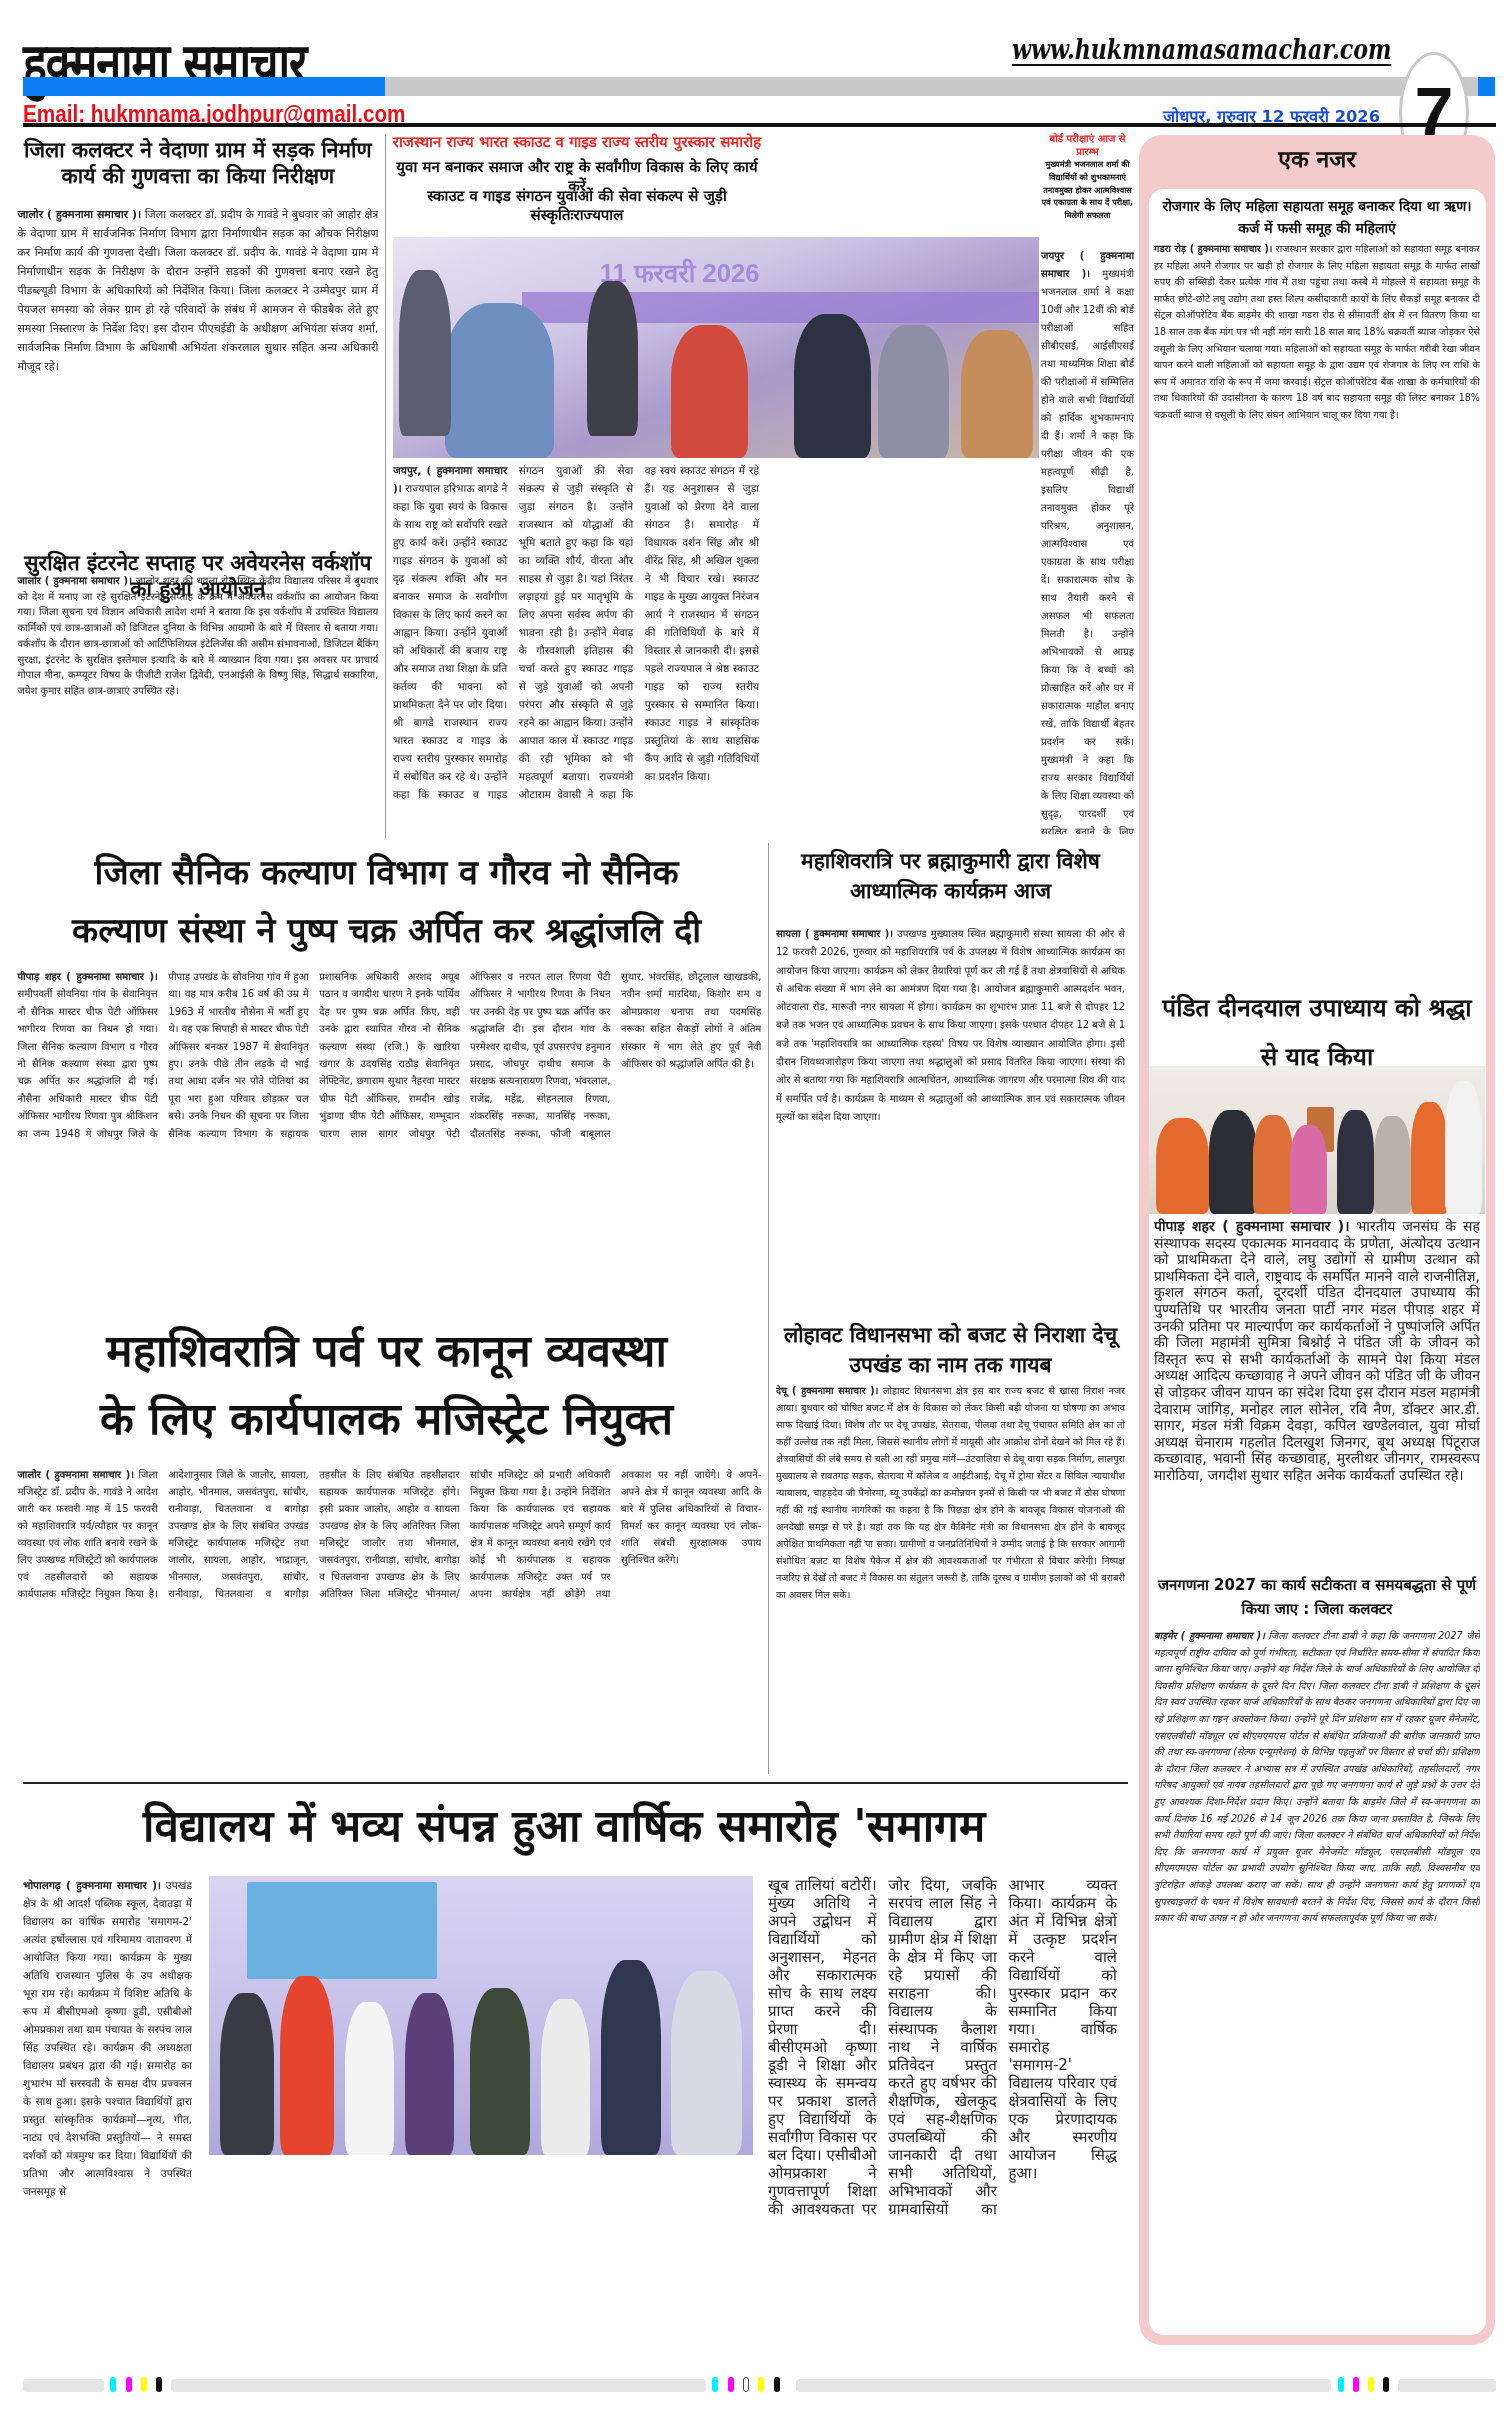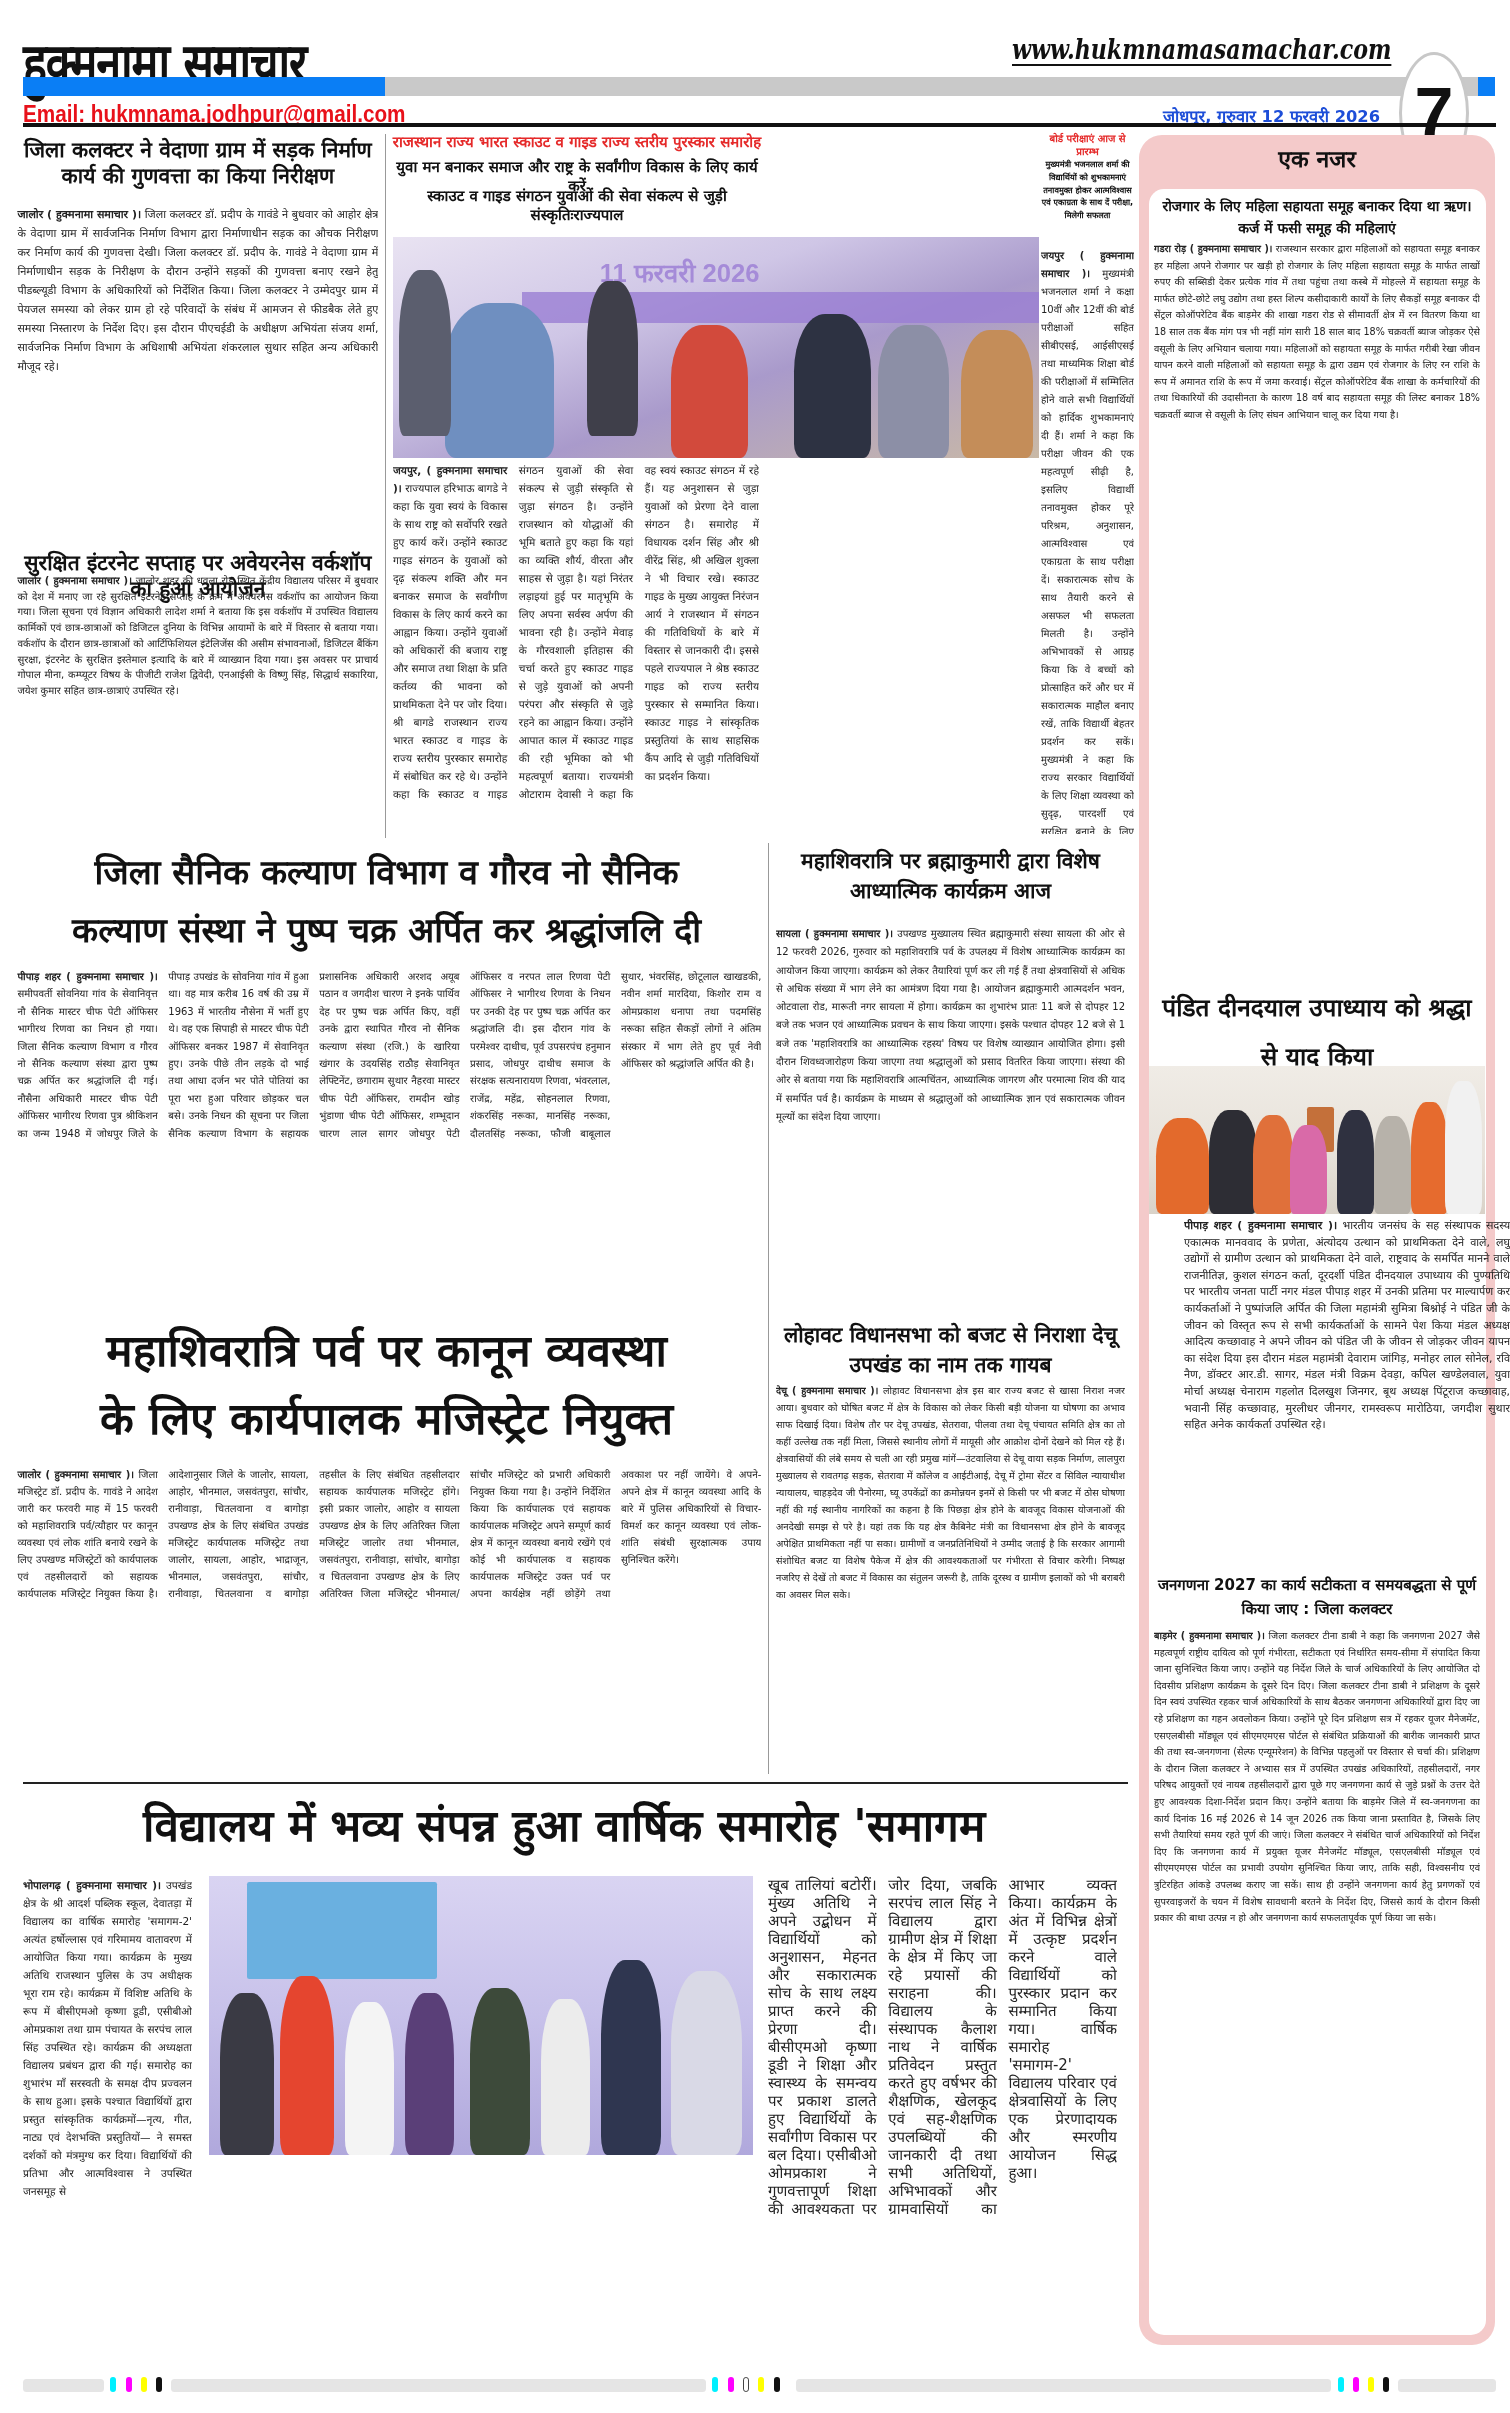--- a/index.html
+++ b/index.html
@@ -107,27 +107,27 @@
   <div class="fig" style="left:47%; top:28%; width:8%; height:30%; background:#c4703a; border-radius:2.3px;"></div>
   <div class="fig" style="left:2%; top:35%; width:16%; height:65%; background:#e36a2c;"></div>
   <div class="fig" style="left:18%; top:30%; width:14%; height:70%; background:#2d2d34;"></div>
   <div class="fig" style="left:31%; top:33%; width:12%; height:67%; background:#e0703a;"></div>
   <div class="fig" style="left:42%; top:40%; width:11%; height:60%; background:#d96aa8;"></div>
   <div class="fig" style="left:56%; top:30%; width:11%; height:70%; background:#2f3140;"></div>
   <div class="fig" style="left:67%; top:34%; width:11%; height:66%; background:#b7b2aa;"></div>
   <div class="fig" style="left:78%; top:24%; width:11%; height:76%; background:#e66b2e;"></div>
   <div class="fig" style="left:88%; top:10%; width:11%; height:90%; background:#f1f1f1;"></div>
 </div>
-<div class="abs body-text" style="left:1184px; top:1218px; width:326px; height:349px; font-size:11px; line-height:16.6px;">
+<div class="abs body-text" style="left:1154px; top:1218px; width:326px; height:349px; font-size:14px; line-height:16.6px;">
   <span class="dl">पीपाड़ शहर ( हुक्मनामा समाचार )।</span>
   <span>भारतीय जनसंघ के सह संस्थापक सदस्य एकात्मक मानववाद के प्रणेता, अंत्योदय उत्थान को प्राथमिकता देने वाले, लघु उद्योगों से ग्रामीण उत्थान को प्राथमिकता देने वाले, राष्ट्रवाद के समर्पित मानने वाले राजनीतिज्ञ, कुशल संगठन कर्ता, दूरदर्शी पंडित दीनदयाल उपाध्याय की पुण्यतिथि पर भारतीय जनता पार्टी नगर मंडल पीपाड़ शहर में उनकी प्रतिमा पर माल्यार्पण कर कार्यकर्ताओं ने पुष्पांजलि अर्पित की जिला महामंत्री सुमित्रा बिश्नोई ने पंडित जी के जीवन को विस्तृत रूप से सभी कार्यकर्ताओं के सामने पेश किया मंडल अध्यक्ष आदित्य कच्छावाह ने अपने जीवन को पंडित जी के जीवन से जोड़कर जीवन यापन का संदेश दिया इस दौरान मंडल महामंत्री देवाराम जांगिड़, मनोहर लाल सोनेल, रवि नैण, डॉक्टर आर.डी. सागर, मंडल मंत्री विक्रम देवड़ा, कपिल खण्डेलवाल, युवा मोर्चा अध्यक्ष चेनाराम गहलोत दिलखुश जिनगर, बूथ अध्यक्ष पिंटूराज कच्छावाह, भवानी सिंह कच्छावाह, मुरलीधर जीनगर, रामस्वरूप मारोठिया, जगदीश सुथार सहित अनेक कार्यकर्ता उपस्थित रहे।</span>
 </div>
 
 <div class="abs headline" style="left:1154px; top:1573px; width:326px; font-size:15px; line-height:24.4px;">जनगणना 2027 का कार्य सटीकता व समयबद्धता से पूर्ण किया जाए : जिला कलक्टर</div>
-<div class="abs body-text" style="left:1154px; top:1628px; width:326px; height:710px; font-size:9.6px; line-height:16.6px;">
+<div class="abs body-text" style="left:1154px; top:1628px; width:326px; height:710px; font-size:9.6px; line-height:16.6px;font-style:italic;">
   <span class="dl">बाड़मेर ( हुक्मनामा समाचार )।</span>
   <span>जिला कलक्टर टीना डाबी ने कहा कि जनगणना 2027 जैसे महत्वपूर्ण राष्ट्रीय दायित्व को पूर्ण गंभीरता, सटीकता एवं निर्धारित समय-सीमा में संपादित किया जाना सुनिश्चित किया जाए। उन्होंने यह निर्देश जिले के चार्ज अधिकारियों के लिए आयोजित दो दिवसीय प्रशिक्षण कार्यक्रम के दूसरे दिन दिए। जिला कलक्टर टीना डाबी ने प्रशिक्षण के दूसरे दिन स्वयं उपस्थित रहकर चार्ज अधिकारियों के साथ बैठकर जनगणना अधिकारियों द्वारा दिए जा रहे प्रशिक्षण का गहन अवलोकन किया। उन्होंने पूरे दिन प्रशिक्षण सत्र में रहकर यूजर मैनेजमेंट, एसएलबीसी मॉड्यूल एवं सीएमएमएस पोर्टल से संबंधित प्रक्रियाओं की बारीक जानकारी प्राप्त की तथा स्व-जनगणना (सेल्फ एन्यूमरेशन) के विभिन्न पहलुओं पर विस्तार से चर्चा की। प्रशिक्षण के दौरान जिला कलक्टर ने अभ्यास सत्र में उपस्थित उपखंड अधिकारियों, तहसीलदारों, नगर परिषद आयुक्तों एवं नायब तहसीलदारों द्वारा पूछे गए जनगणना कार्य से जुड़े प्रश्नों के उत्तर देते हुए आवश्यक दिशा-निर्देश प्रदान किए। उन्होंने बताया कि बाड़मेर जिले में स्व-जनगणना का कार्य दिनांक 16 मई 2026 से 14 जून 2026 तक किया जाना प्रस्तावित है, जिसके लिए सभी तैयारियां समय रहते पूर्ण की जाएं। जिला कलक्टर ने संबंधित चार्ज अधिकारियों को निर्देश दिए कि जनगणना कार्य में प्रयुक्त यूजर मैनेजमेंट मॉड्यूल, एसएलबीसी मॉड्यूल एवं सीएमएमएस पोर्टल का प्रभावी उपयोग सुनिश्चित किया जाए, ताकि सही, विश्वसनीय एवं त्रुटिरहित आंकड़े उपलब्ध कराए जा सकें। साथ ही उन्होंने जनगणना कार्य हेतु प्रगणकों एवं सुपरवाइजरों के चयन में विशेष सावधानी बरतने के निर्देश दिए, जिससे कार्य के दौरान किसी प्रकार की बाधा उत्पन्न न हो और जनगणना कार्य सफलतापूर्वक पूर्ण किया जा सके।</span>
 </div>
 
 <div class="abs headline" style="left:11.6px; top:846px; width:750px; font-size:34px; line-height:52px;">जिला सैनिक कल्याण विभाग व गौरव नो सैनिक</div>
 <div class="abs headline" style="left:11.6px; top:904px; width:750px; font-size:34px; line-height:52px;">कल्याण संस्था ने पुष्प चक्र अर्पित कर श्रद्धांजलि दी</div>
 <div class="abs body-text cols5" style="left:17.4px; top:968px; width:744px; height:326px; font-size:10px; line-height:17.4px;">
   <span class="dl">पीपाड़ शहर ( हुक्मनामा समाचार )।</span>
   <span>समीपवर्ती सोवनिया गांव के सेवानिवृत्त नौ सैनिक मास्टर चीफ पेटी ऑफिसर भागीरथ रिणवा का निधन हो गया। जिला सैनिक कल्याण विभाग व गौरव नो सैनिक कल्याण संस्था द्वारा पुष्प चक्र अर्पित कर श्रद्धांजलि दी गई। नौसैना अधिकारी मास्टर चीफ पेटी ऑफिसर भागीरथ रिणवा पुत्र श्रीकिशन का जन्म 1948 में जोधपुर जिले के पीपाड़ उपखंड के सोवनिया गांव में हुआ था। वह मात्र करीब 16 वर्ष की उम्र में 1963 में भारतीय नौसेना में भर्ती हुए थे। वह एक सिपाही से मास्टर चीफ पेटी ऑफिसर बनकर 1987 में सेवानिवृत हुए। उनके पीछे तीन लड़के दो भाई तथा आधा दर्जन भर पोते पोतियां का पूरा भरा हुआ परिवार छोड़कर चल बसे। उनके निधन की सूचना पर जिला सैनिक कल्याण विभाग के सहायक प्रशासनिक अधिकारी अरशद अयूब पठान व जगदीश चारण ने इनके पार्थिव देह पर पुष्प चक्र अर्पित किए, वहीं उनके द्वारा स्थापित गौरव नो सैनिक कल्याण संस्था (रजि.) के खारिया खंगार के उदयसिंह राठौड़ सेवानिवृत लेफ्टिनेंट, छगाराम सुथार नैहरवा मास्टर चीफ पेटी ऑफिसर, रामदीन खोड़ भुंडाणा चीफ पेटी ऑफिसर, शम्भूदान चारण लाल सागर जोधपुर पेटी ऑफिसर व नरपत लाल रिणवा पेटी ऑफिसर ने भागीरथ रिणवा के निधन पर उनकी देह पर पुष्प चक्र अर्पित कर श्रद्धांजलि दी। इस दौरान गांव के परमेश्वर दाधीच, पूर्व उपसरपंच हनुमान प्रसाद, जोधपुर दाधीच समाज के संरक्षक सत्यनारायण रिणवा, भंवरलाल, राजेंद्र, महेंद्र, सोहनलाल रिणवा, शंकरसिंह नरूका, मानसिंह नरूका, दौलतसिंह नरूका, फौजी बाबूलाल सुथार, भंवरसिंह, छोटूलाल खाखडकी, नवीन शर्मा मारदिया, किशोर राम व ओमप्रकाश धनापा तथा पदमसिंह नरूका सहित सैकड़ों लोगों ने अंतिम संस्कार में भाग लेते हुए पूर्व नेवी ऑफिसर को श्रद्धांजलि अर्पित की है।</span>
 </div>

